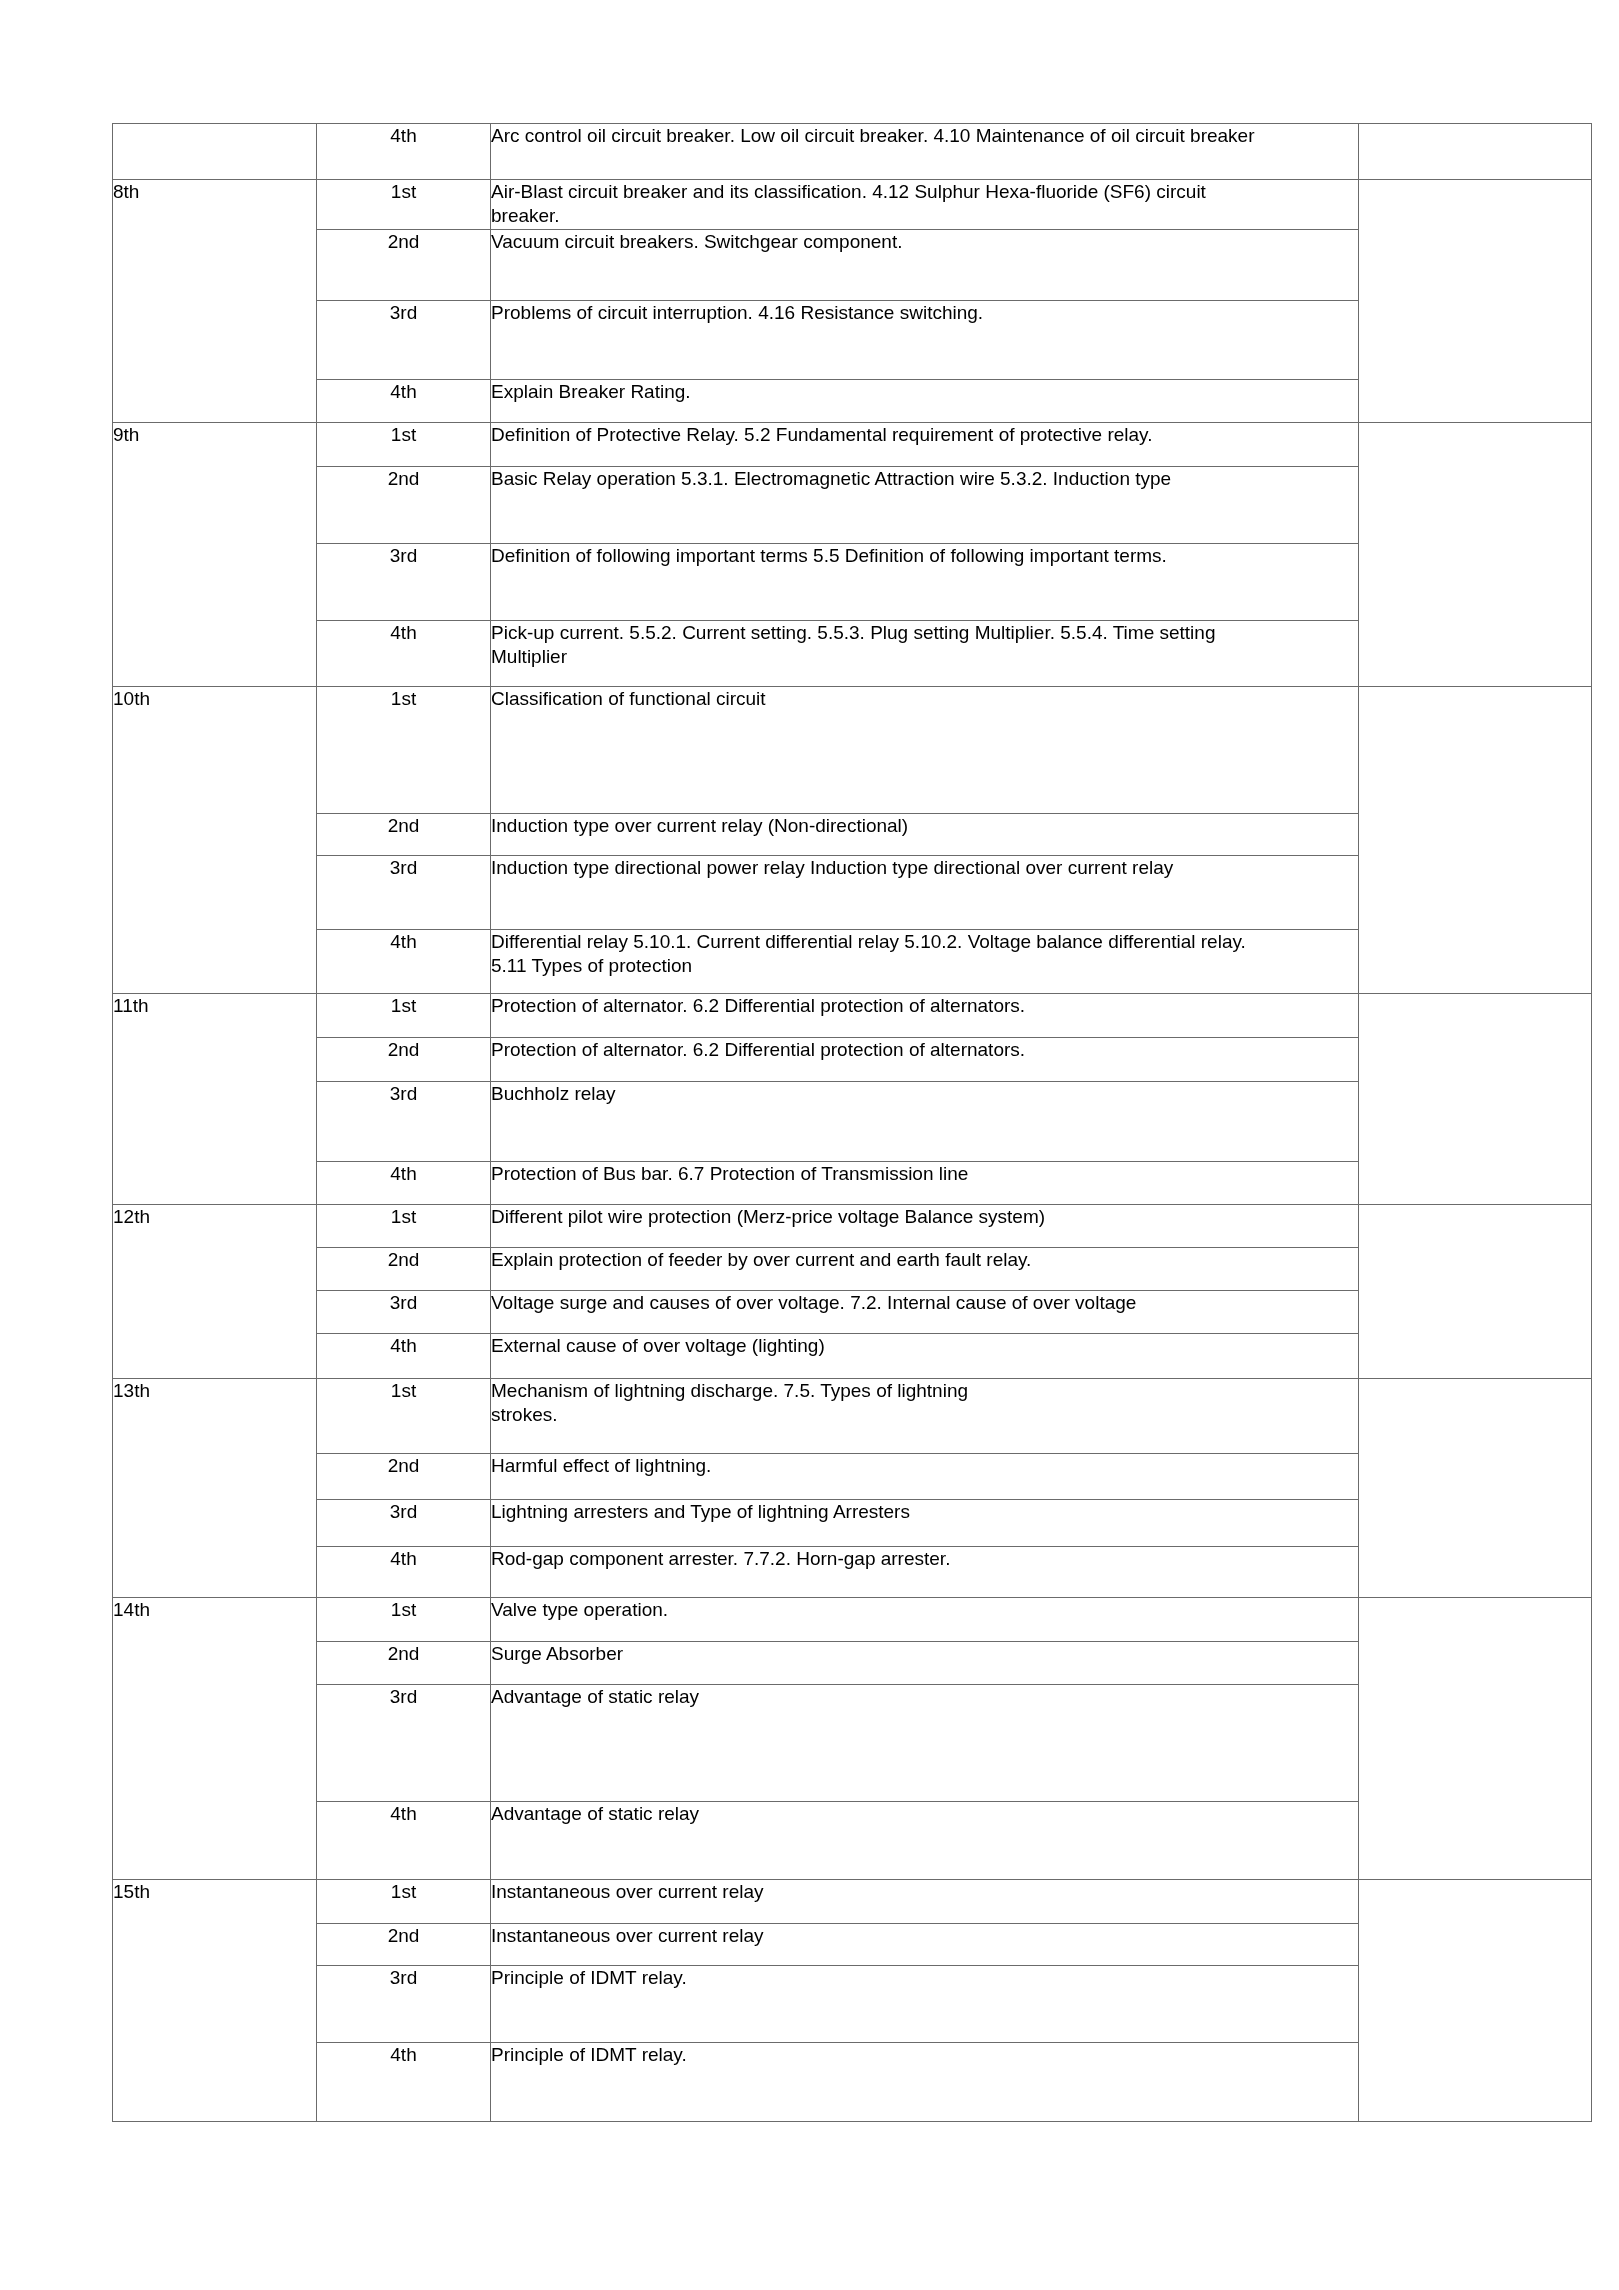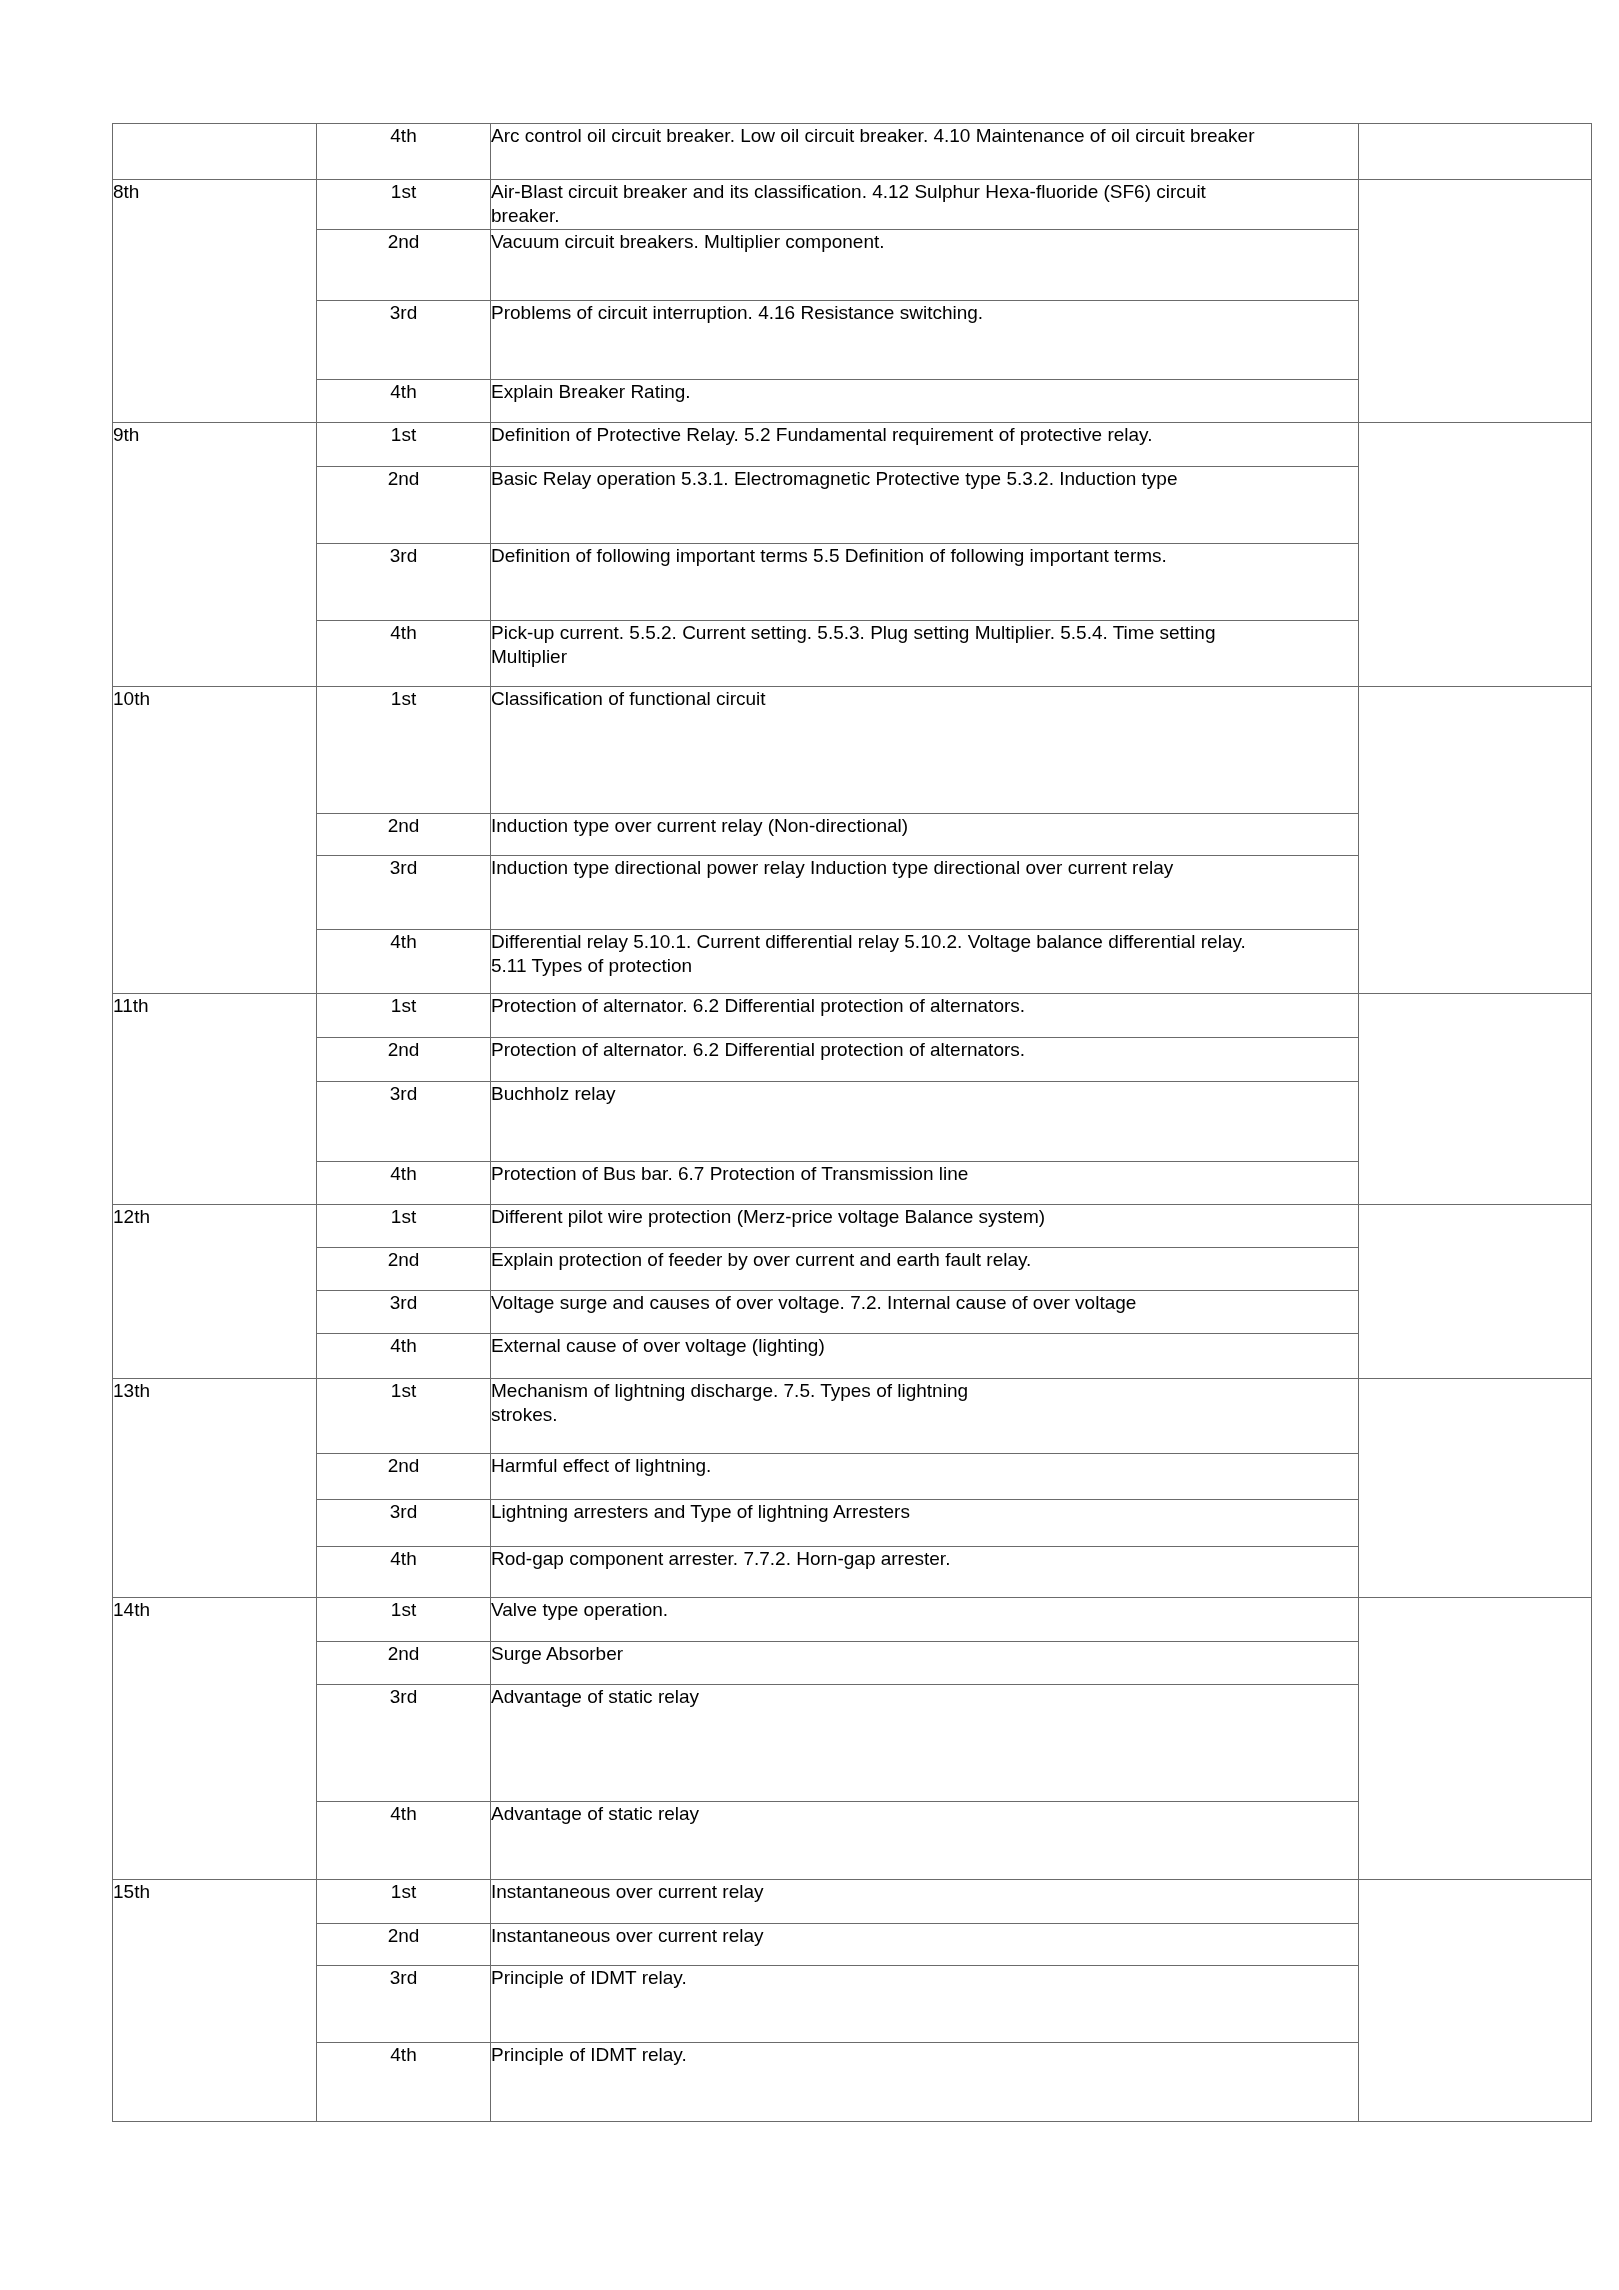--- a/index.html
+++ b/index.html
@@ -97,21 +97,21 @@
             <td class="cls" style="height: 49px;">1st</td>
             <td class="topic">
               <span class="topic-text">Air-Blast circuit breaker and its classification. 4.12 Sulphur Hexa-fluoride (SF6) circuit
 breaker.</span>
             </td>
             <td class="notes" rowspan="4"></td>
           </tr>
           <tr>
             <td class="cls" style="height: 70px;">2nd</td>
             <td class="topic">
-              <span class="topic-text">Vacuum circuit breakers. Multiplier component.</span>
+              <span class="topic-text">Vacuum circuit breakers. Switchgear component.</span>
             </td>
           </tr>
           <tr>
             <td class="cls" style="height: 78px;">3rd</td>
             <td class="topic">
               <span class="topic-text">Problems of circuit interruption. 4.16 Resistance switching.</span>
             </td>
           </tr>
           <tr>
             <td class="cls" style="height: 42px;">4th</td>
@@ -123,21 +123,21 @@
             <td class="week" rowspan="4">9th</td>
             <td class="cls" style="height: 43px;">1st</td>
             <td class="topic">
               <span class="topic-text">Definition of Protective Relay. 5.2 Fundamental requirement of protective relay.</span>
             </td>
             <td class="notes" rowspan="4"></td>
           </tr>
           <tr>
             <td class="cls" style="height: 76px;">2nd</td>
             <td class="topic">
-              <span class="topic-text">Basic Relay operation 5.3.1. Electromagnetic Protective type 5.3.2. Induction type</span>
+              <span class="topic-text">Basic Relay operation 5.3.1. Electromagnetic Attraction wire 5.3.2. Induction type</span>
             </td>
           </tr>
           <tr>
             <td class="cls" style="height: 76px;">3rd</td>
             <td class="topic">
               <span class="topic-text">Definition of following important terms 5.5 Definition of following important terms.</span>
             </td>
           </tr>
           <tr>
             <td class="cls" style="height: 65px;">4th</td>

